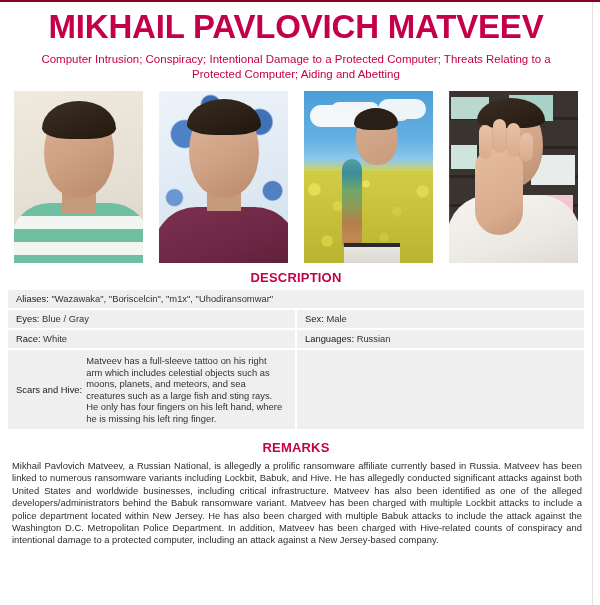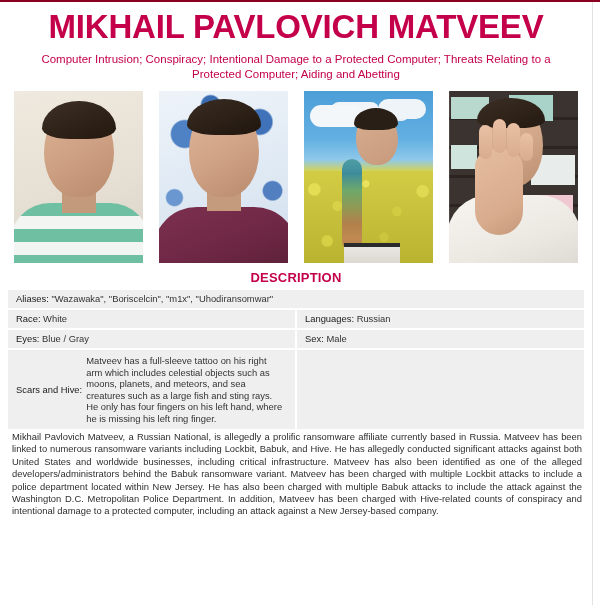--- a/index.html
+++ b/index.html
@@ -362,48 +362,49 @@
     <table class="desc-table">
       <tbody>
           <tr>
         <td colspan="2">
           <span class="lbl">Aliases:</span>
           <span class="val">"Wazawaka", "Boriscelcin", "m1x", "Uhodiransomwar"</span>
         </td>
       </tr>
       <tr>
         <td class="col-left">
+          <span class="lbl">Eyes:</span>
+          <span class="val">Blue / Gray</span>
+        </td>
+        <td class="col-right">
+          <span class="lbl">Sex:</span>
+          <span class="val">Male</span>
+        </td>
+      </tr>
+      <tr>
+        <td class="col-left">
           <span class="lbl">Race:</span>
           <span class="val">White</span>
         </td>
         <td class="col-right">
           <span class="lbl">Languages:</span>
           <span class="val">Russian</span>
-        </td>
-      </tr>
-      <tr>
-        <td class="col-left">
-          <span class="lbl">Eyes:</span>
-          <span class="val">Blue / Gray</span>
-        </td>
-        <td class="col-right">
-          <span class="lbl">Sex:</span>
-          <span class="val">Male</span>
         </td>
       </tr>
       <tr class="scars-row">
         <td class="col-left">
           <div class="scars-wrap">
             <span class="lbl">Scars and Hive:</span>
             <span class="val">Matveev has a full-sleeve tattoo on his right arm which includes celestial objects such as moons, planets, and meteors, and sea creatures such as a large fish and sting rays. He only has four fingers on his left hand, where he is missing his left ring finger.</span>
           </div>
         </td>
         <td class="col-right empty"></td>
       </tr>
     </tbody>
       </table>
 
+    <div class="section-heading" id="remarks-heading">REMARKS</div>
 
     <p class="body-text">Mikhail Pavlovich Matveev, a Russian National, is allegedly a prolific ransomware affiliate currently based in Russia.  Matveev has been linked to numerous ransomware variants including Lockbit, Babuk, and Hive.  He has allegedly conducted significant attacks against both United States and worldwide businesses, including critical infrastructure.  Matveev has also been identified as one of the alleged developers/administrators behind the Babuk ransomware variant.  Matveev has been charged with multiple Lockbit attacks to include a police department located within New Jersey.  He has also been charged with multiple Babuk attacks to include the attack against the Washington D.C. Metropolitan Police Department.  In addition, Matveev has been charged with Hive-related counts of conspiracy and intentional damage to a protected computer, including an attack against a New Jersey-based company.</p>
 
   </div>
   <div class="scroll-gutter"></div>
 </div>
 
 </body></html>

